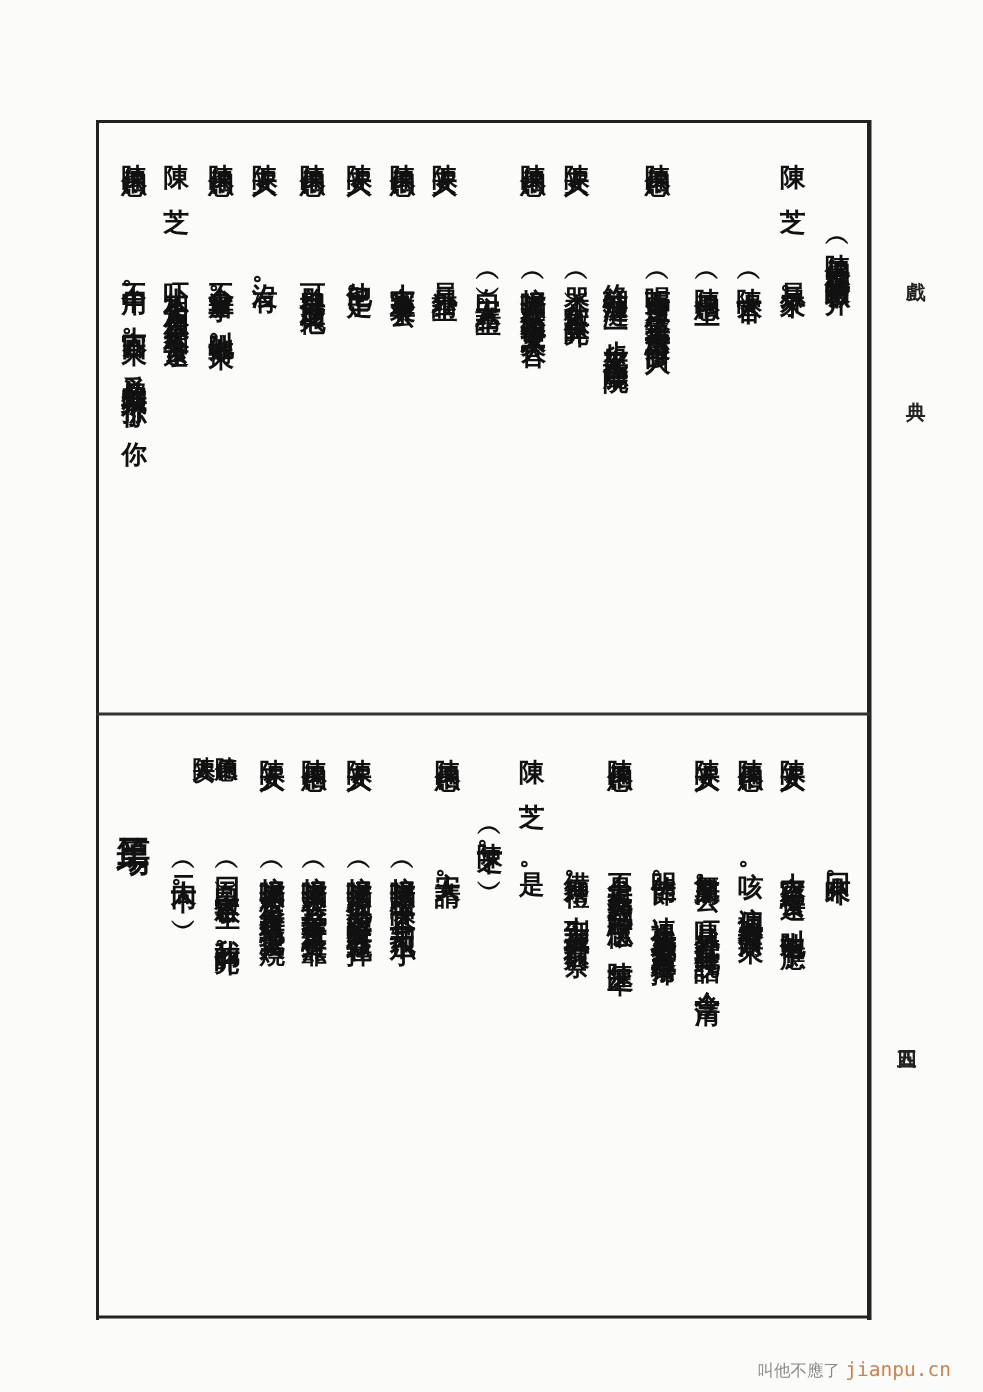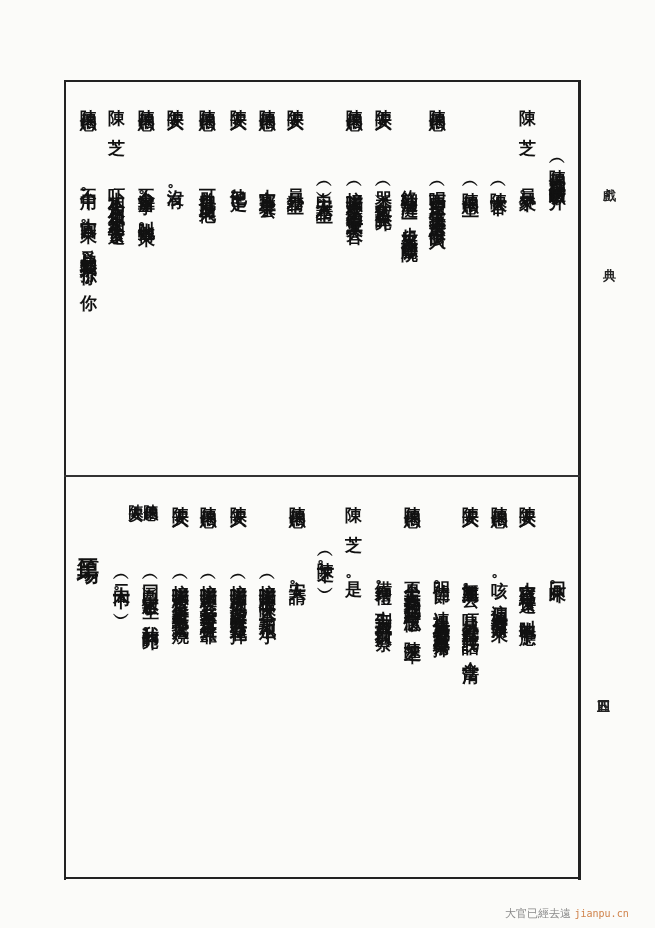--- a/index.html
+++ b/index.html
@@ -39,21 +39,21 @@
     font-size:13px; font-weight:bold; color:#222; letter-spacing:0px; line-height:14px;
   }
   .scene-title {
     position:absolute; left:74px; top:540px; writing-mode:vertical-rl; text-orientation:upright;
     font-size:22px; font-weight:bold; letter-spacing:2px;
   }
   .watermark {
     position:absolute; left:505px; top:906px; font-size:11px; color:#8a8a8a;
     font-family:"DejaVu Sans","Liberation Sans",sans-serif;
   }
-  .watermark .domain { color:#d0824a; font-family:"DejaVu Sans Mono","Liberation Mono",monospace; font-size:10px; }
+  .watermark .domain { color:#d0824a; font-family:"DejaVu Sans Mono","Liberation Mono",monospace; font-size:13px; }
 </style>
 </head>
 <body>
 
 <div>
   <div class="frame-top"></div>
   <div class="frame-left"></div>
   <div class="frame-right"></div>
   <div class="frame-mid"></div>
   <div class="frame-bottom"></div>
@@ -151,15 +151,15 @@
 
   <div class="vcol speaker tight" style="left:126px; top:492px;">陳安人</div>
   <div class="vcol line-text" style="left:141px; top:568px;">（同白）大官敏生。我的兒吓。</div>
 
   <div class="vcol line-text" style="left:112px; top:568px;">（二人同下。）</div>
 
   <div class="scene-title">第三場</div>
 </section>
 
 <div class="watermark">
-  <span>大官已經去遠</span>
+  <span>叫他不應了</span>
   <span class="domain">jianpu.cn</span>
 </div>
 
 </body></html>

